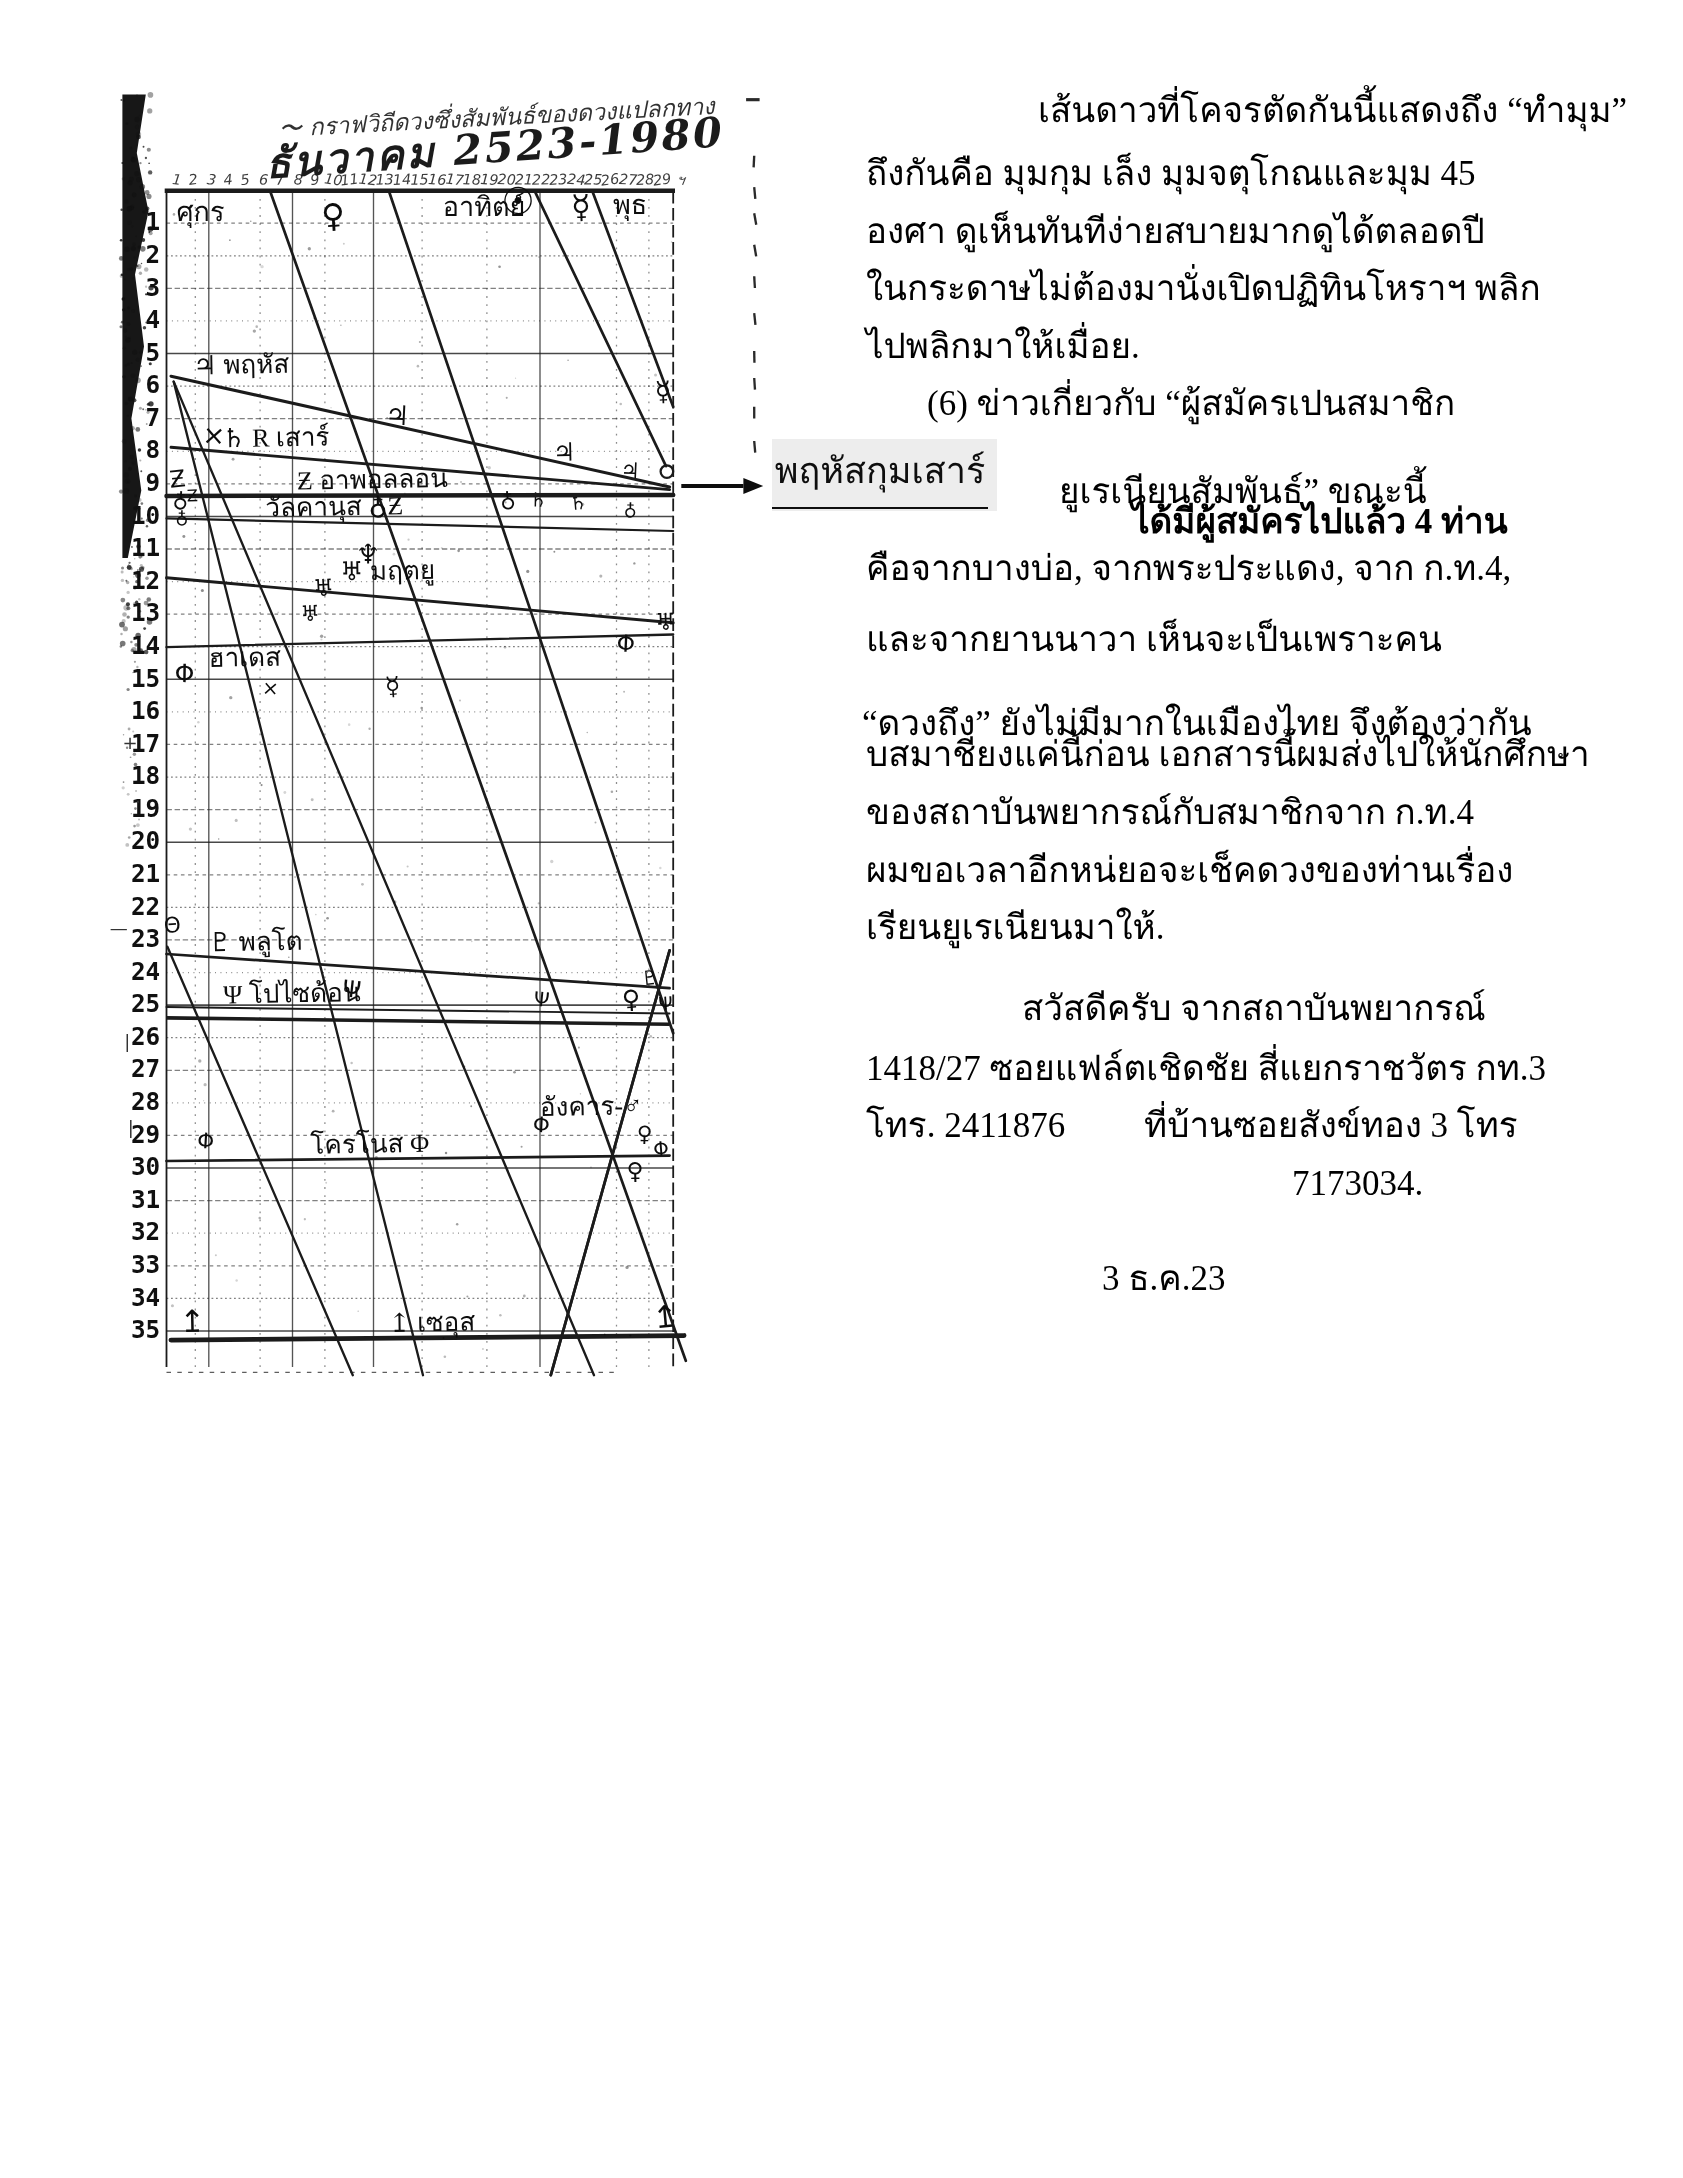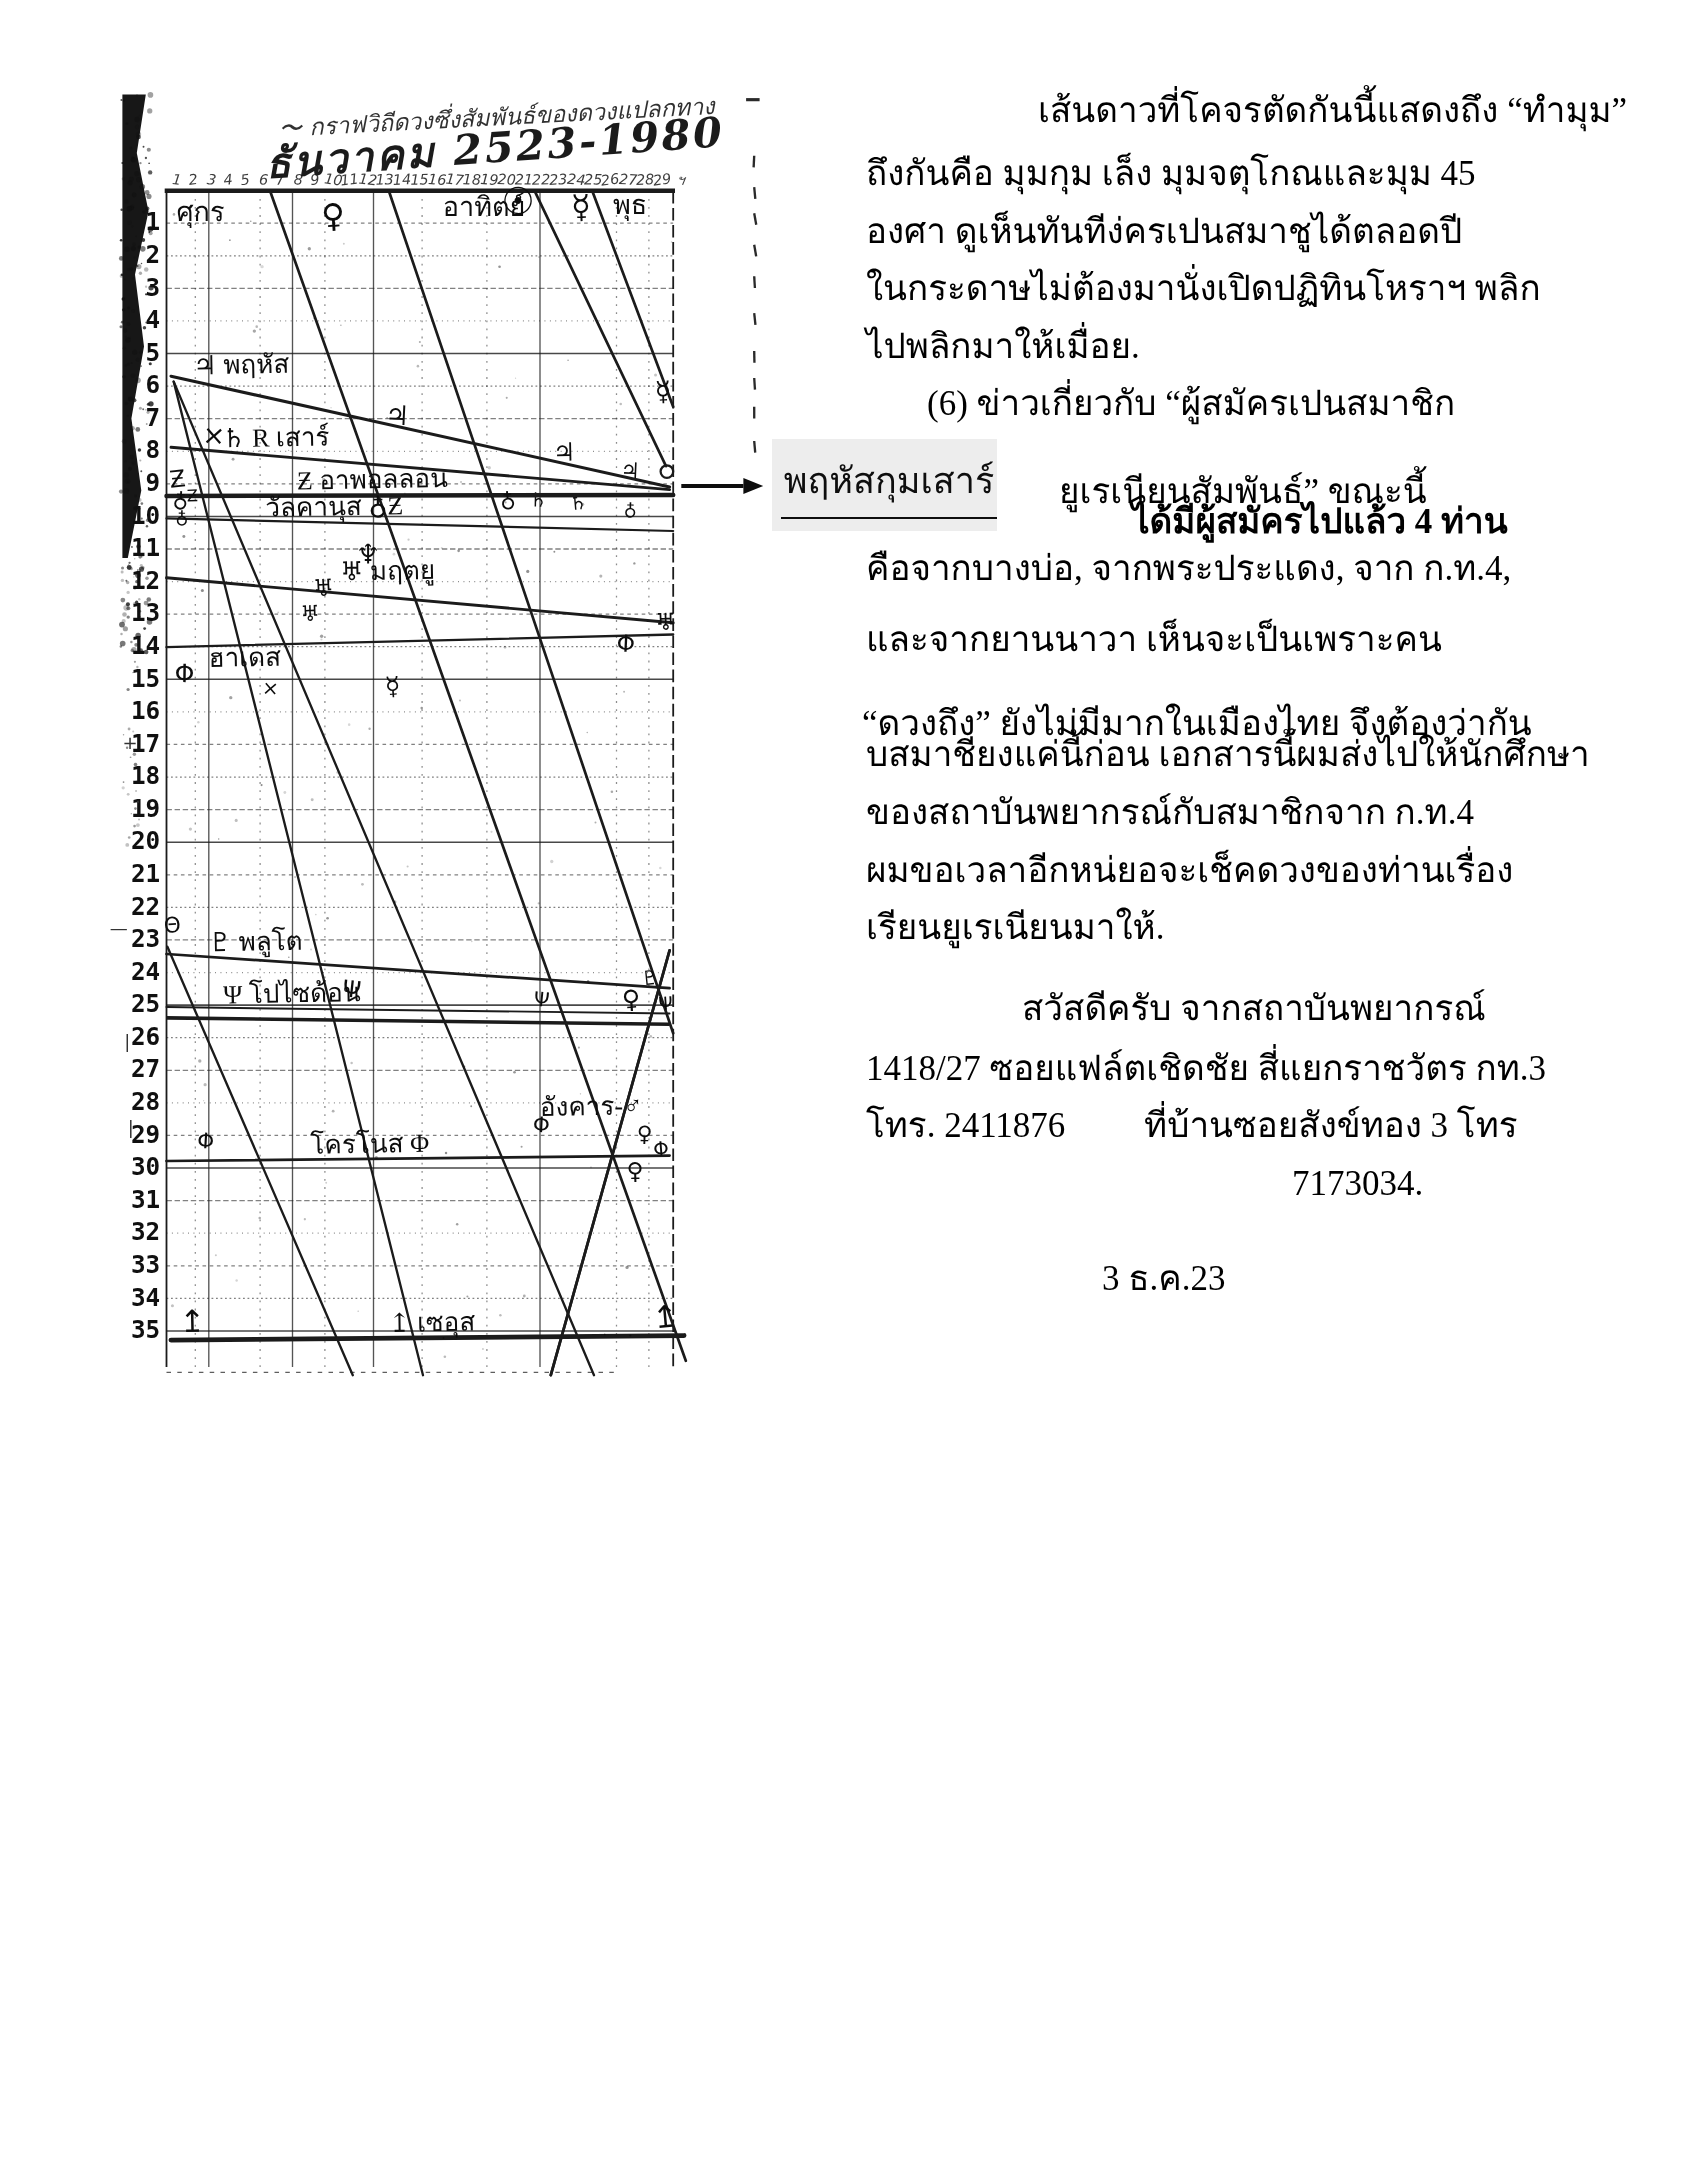--- a/index.html
+++ b/index.html
@@ -6,22 +6,22 @@
   .page{
     position:relative;width:1683px;height:2178px;background:#ffffff;
     font-family:"DejaVu Sans",sans-serif;overflow:hidden;
   }
   #scan-svg{position:absolute;left:0;top:0;}
   .letter-line{
     position:absolute;white-space:pre;font-size:35px;line-height:1.18;
     color:#000;font-family:"Liberation Serif","DejaVu Serif",serif;
   }
   .label-box{
-    position:absolute;left:772px;top:439px;width:225px;height:92px;
-    background:#ededed;display:flex;align-items:center;justify-content:flex-end;
+    position:absolute;left:772px;top:439px;width:225px;height:72px;
+    background:#ededed;display:flex;align-items:center;justify-content:flex-start;
   }
   .label-box span{
     font-size:36px;color:#0e0e0e;border-bottom:2.7px solid #0e0e0e;
     padding:0 2.7px 8px 2.7px;font-family:"Liberation Serif","DejaVu Serif",serif;
   }
 </style>
 </head>
 <body>
 
 <div class="page">
@@ -605,21 +605,21 @@
       </g>
     </svg>
 
   <div class="label-box">
     <span>พฤหัสกุมเสาร์</span>
   </div>
 
   <div id="letter">
       <div class="letter-line" style="left: 1013px; top: 90px; margin-left: 25px;">เส้นดาวที่โคจรตัดกันนี้แสดงถึง “ทำมุม”</div>
       <div class="letter-line" style="left: 866px; top: 153px;">ถึงกันคือ มุมกุม เล็ง มุมจตุโกณและมุม 45</div>
-      <div class="letter-line" style="left: 866px; top: 211px;">องศา ดูเห็นทันทีง่ครเปนสมาชูได้ตลอดปี</div>
+      <div class="letter-line" style="left: 866px; top: 211px;">องศา ดูเห็นทันทีง่ายสบายมากดูได้ตลอดปี</div>
       <div class="letter-line" style="left: 866px; top: 268px;">ในกระดาษไม่ต้องมานั่งเปิดปฏิทินโหราฯ พลิก</div>
       <div class="letter-line" style="left: 866px; top: 326px;">ไปพลิกมาให้เมื่อย.</div>
       <div class="letter-line" style="left: 927px; top: 383px; text-align: right;">(6) ข่าวเกี่ยวกับ “ผู้สมัครเปนสมาชิก</div>
       <div class="letter-line" style="left: 1059px; top: 443px; margin-top: 28px;">ยูเรเนียนสัมพันธ์” ขณะนี้</div>
       <div class="letter-line" style="left: 1132px; top: 501px; font-weight: bold;">ได้มีผู้สมัครไปแล้ว 4 ท่าน</div>
       <div class="letter-line" style="left: 866px; top: 548px;">คือจากบางบ่อ, จากพระประแดง, จาก ก.ท.4,</div>
       <div class="letter-line" style="left: 866px; top: 619px;">และจากยานนาวา เห็นจะเป็นเพราะคน</div>
       <div class="letter-line" style="left: 862px; top: 677px; margin-top: 26px;">“ดวงถึง” ยังไม่มีมากในเมืองไทย จึงต้องว่ากัน</div>
       <div class="letter-line" style="left: 866px; top: 734px;">บสมาชียงแค่นี้ก่อน เอกสารนี้ผมส่งไปให้นักศึกษา</div>
       <div class="letter-line" style="left: 866px; top: 792px;">ของสถาบันพยากรณ์กับสมาชิกจาก ก.ท.4</div>

